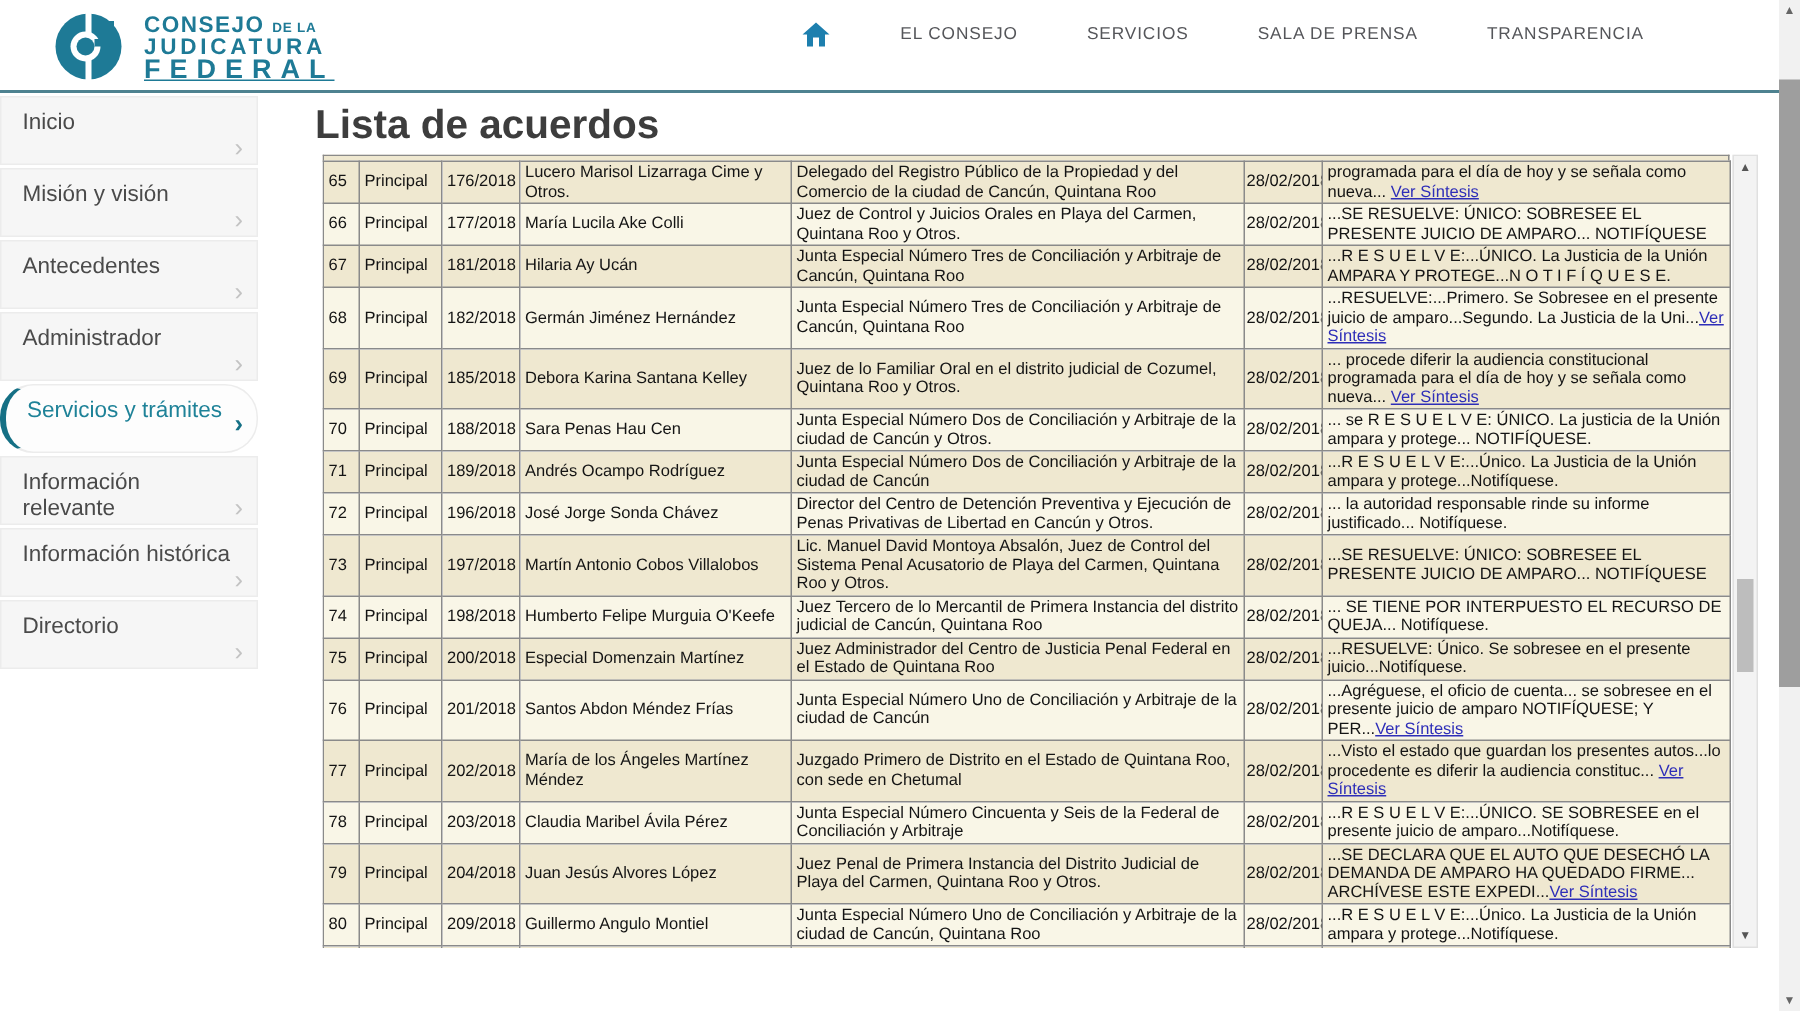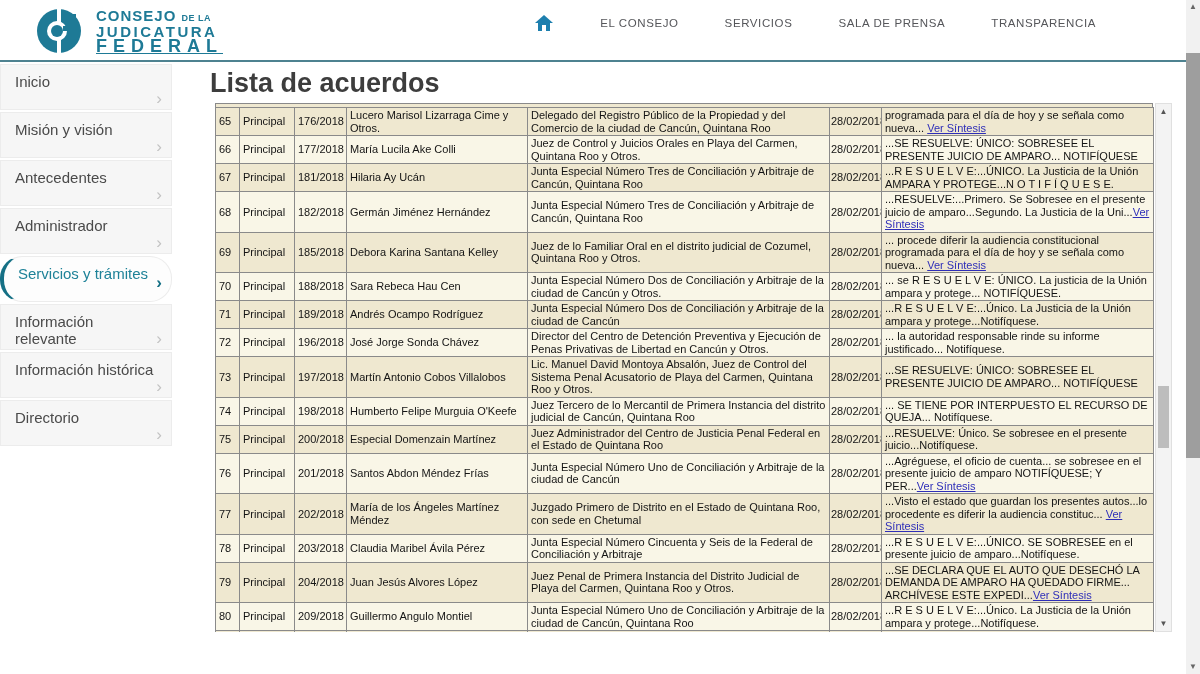--- a/index.html
+++ b/index.html
@@ -167,21 +167,21 @@
           <td>185/2018</td>
           <td>Debora Karina Santana Kelley</td>
           <td>Juez de lo Familiar Oral en el distrito judicial de Cozumel, Quintana Roo y Otros.</td>
           <td class="date">28/02/2018</td>
           <td>... procede diferir la audiencia constitucional programada para el día de hoy y se señala como nueva... <a class="syn-link">Ver Síntesis</a></td>
         </tr>
         <tr class="light">
           <td>70</td>
           <td>Principal</td>
           <td>188/2018</td>
-          <td>Sara Rebeca Hau Cen</td>
+          <td>Sara Penas Hau Cen</td>
           <td>Junta Especial Número Dos de Conciliación y Arbitraje de la ciudad de Cancún y Otros.</td>
           <td class="date">28/02/2018</td>
           <td>... se R E S U E L V E: ÚNICO. La justicia de la Unión ampara y protege... NOTIFÍQUESE.</td>
         </tr>
         <tr class="dark">
           <td>71</td>
           <td>Principal</td>
           <td>189/2018</td>
           <td>Andrés Ocampo Rodríguez</td>
           <td>Junta Especial Número Dos de Conciliación y Arbitraje de la ciudad de Cancún</td>

